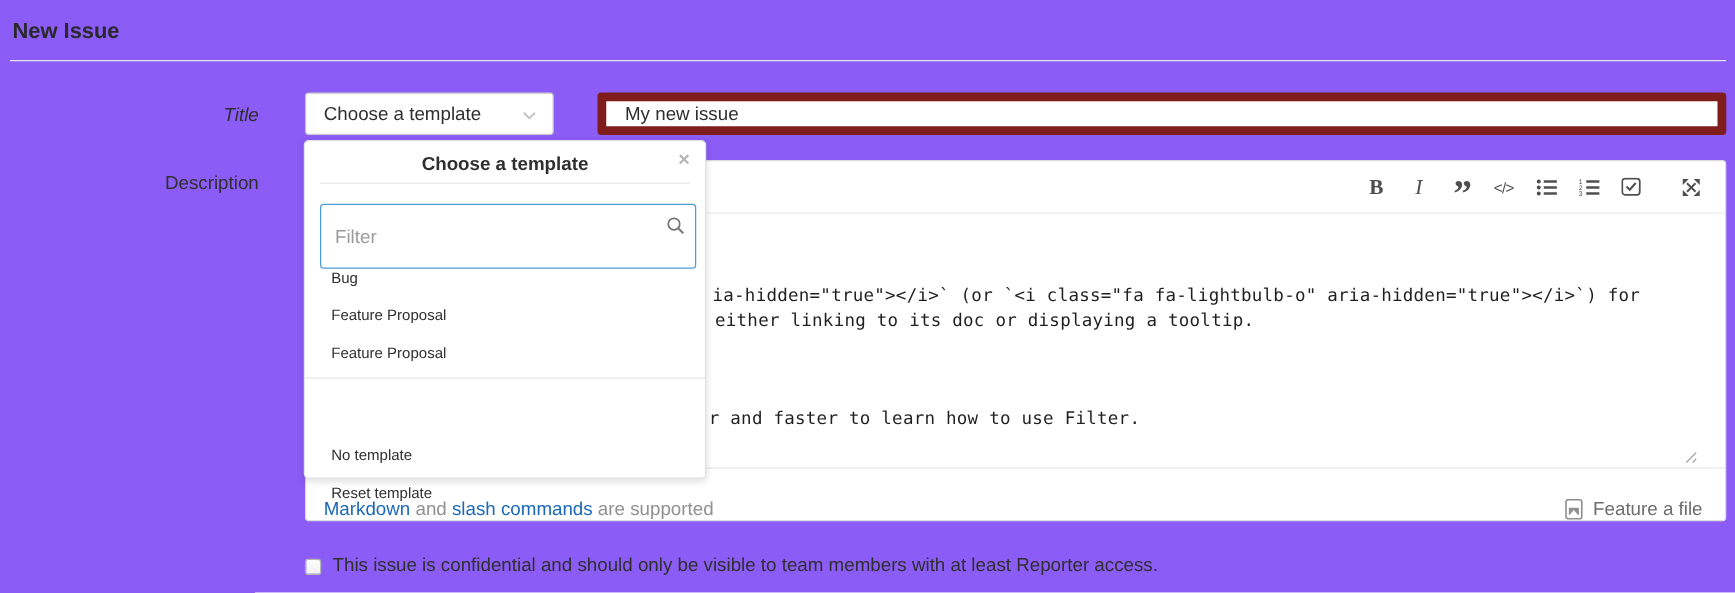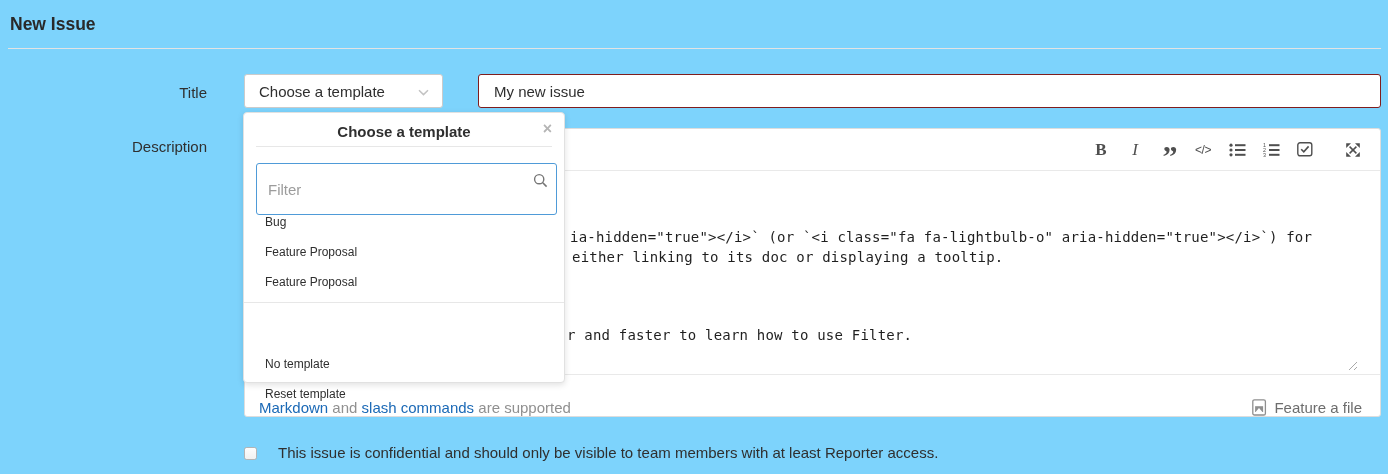--- a/index.html
+++ b/index.html
@@ -1,32 +1,32 @@
 <!DOCTYPE html>
 <html><head>
 <meta charset="utf-8">
 <style>
   * { margin:0; padding:0; box-sizing:border-box; }
   html,body { background:#fff; }
   body { font-family:"Liberation Sans","DejaVu Sans",sans-serif; color:#2f2f2f; }
-  .stage { position:relative; width:1388px; height:474px; background:#7dd3fc; overflow:hidden; }
+  .stage { position:relative; width:1388px; height:474px; background:#8b5cf6; overflow:hidden; }
 
   .page-heading { position:absolute; left:10px; top:14px; font-size:17.5px; font-weight:700; color:#292929; }
   .top-rule { position:absolute; left:8px; top:48px; width:1373px; height:1px; background:#e3e3e3; }
 
   .field-label { position:absolute; left:0; width:207px; text-align:right; font-size:15px; color:#2f2f2f; }
-  .label-title { top:84px; }
+  .label-title { top:84px;font-style:italic; }
   .label-description { top:138px; }
 
   .template-btn { position:absolute; left:244px; top:74px; width:199px; height:34px; background:#fff;
     border:1px solid #cbcbcb; border-radius:3px; font-size:15px; color:#2f2f2f; text-align:left;
     padding:0 30px 0 14px; font-family:inherit; cursor:pointer; }
   .template-btn .chev { position:absolute; right:13px; top:14px; }
 
-  .title-input { position:absolute; left:478px; top:74px; width:903px; height:34px; border:1px solid #7f1d1d;
+  .title-input { position:absolute; left:478px; top:74px; width:903px; height:34px; border:7px solid #7f1d1d;
     border-radius:3px; padding:0 15px; font-size:15px; color:#2f2f2f; font-family:inherit; outline:none; }
 
   
   .editor { position:absolute; left:244px; top:128px; width:1137px; height:289px; border:1px solid #dddddd;
     border-radius:3px; background:#fff; }
   .editor-toolbar { position:absolute; left:0; right:0; top:0; height:42px; border-bottom:1px solid #e9e9e9;
     display:flex; align-items:center; justify-content:flex-end; gap:16px; padding-right:18px; }
   .tb-icon { display:inline-flex; align-items:center; justify-content:center; width:18px; height:18px;
     color:#4f4f4f; cursor:pointer; }
   .tb-bold { font-family:"Liberation Serif",serif; font-weight:700; font-size:17px; }
@@ -61,21 +61,21 @@
   .filter-input { width:100%; height:100%; border:1px solid #4f9bd8; border-radius:3px; padding:0 32px 0 11px;
     font-size:15px; color:#2f2f2f; font-family:inherit; outline:none; }
   .filter-input::placeholder { color:#9c9c9c; }
   .filter-search { position:absolute; right:9px; top:10px; }
   .tpl-list { position:absolute; left:0; right:0; top:94px; }
   .tpl-item { height:30px; line-height:30px; padding-left:21px; font-size:12px; color:#2f2f2f; cursor:pointer; }
   .group-hr { position:absolute; left:0; right:0; top:189px; height:1px; background:#e7e7e7; }
   .tpl-actions { position:absolute; left:0; right:0; top:206px;margin-top:30px; }
 
   
-  .confidential { position:absolute; left:244px; top:444px; display:flex; align-items:flex-start; gap:21px;
+  .confidential { position:absolute; left:244px; top:444px; display:flex; align-items:flex-start; gap:9px;
     font-size:15px; color:#2f2f2f; }
   .confidential input { appearance:none; -webkit-appearance:none; width:13px; height:13px; margin-top:3px;
     border:1px solid #b4b4b4; border-radius:2.5px; background:linear-gradient(#fdfdfd,#f1f1f1); cursor:pointer; }
 
   svg { display:block; }
 </style>
 </head>
 <body>
 
 <div class="stage">

